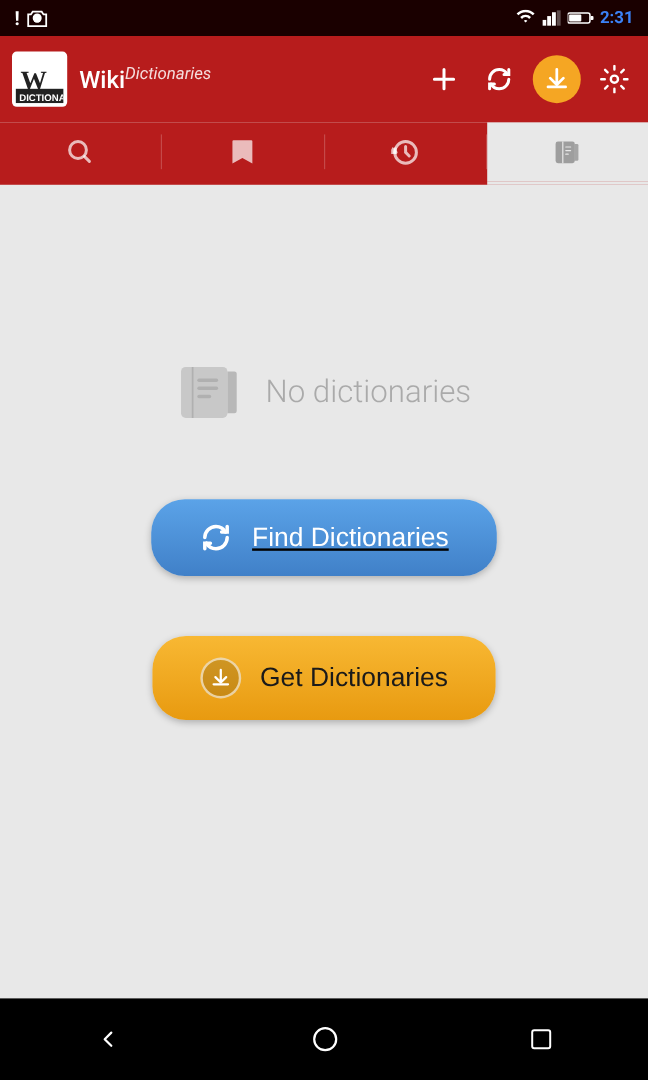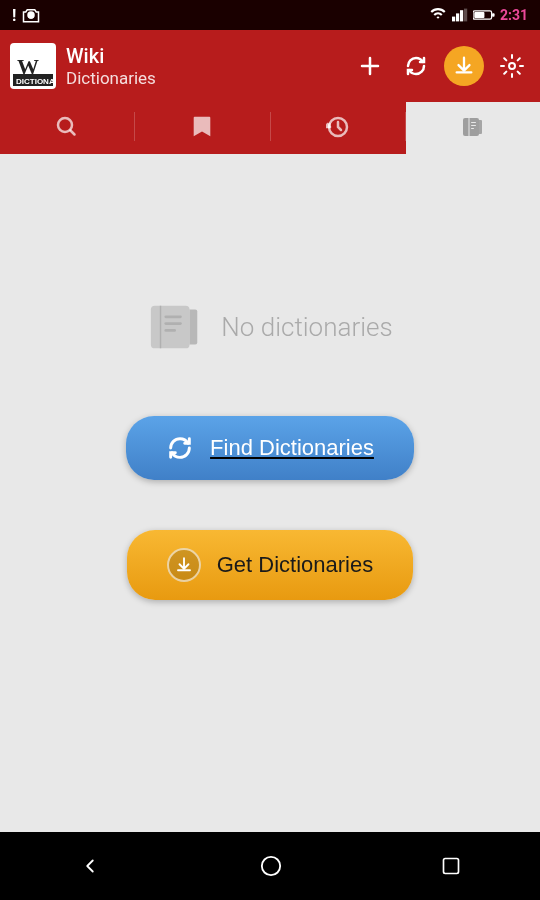--- a/index.html
+++ b/index.html
@@ -33,21 +33,21 @@
       align-items: center;
       gap: 6px;
       color: white;
       font-size: 14px;
     }
 
     .status-right {
       display: flex;
       align-items: center;
       gap: 5px;
-      color: #ec4899;
+      color: #3b82f6;
       font-size: 14px;
       font-weight: bold;
     }
 
     
     .app-bar {
       background: #b71c1c;
       height: 72px;
       display: flex;
       align-items: center;
@@ -69,34 +69,35 @@
     .app-logo-inner {
       font-size: 20px;
       font-weight: bold;
       color: #333;
       font-family: serif;
     }
 
     .app-title-group {
       flex: 1;
       display: flex;
-      flex-direction: column;
+      flex-direction: row;
     }
 
     .app-title {
       color: white;
       font-size: 20px;
       font-weight: 500;
       line-height: 1.2;
     }
 
     .app-subtitle {
       color: rgba(255,255,255,0.85);
-      font-size: 17px;
+      font-size: 14px;
       line-height: 1.2;
+      font-style: italic;
     }
 
     .app-actions {
       display: flex;
       align-items: center;
       gap: 10px;
     }
 
     .action-icon {
       color: white;

